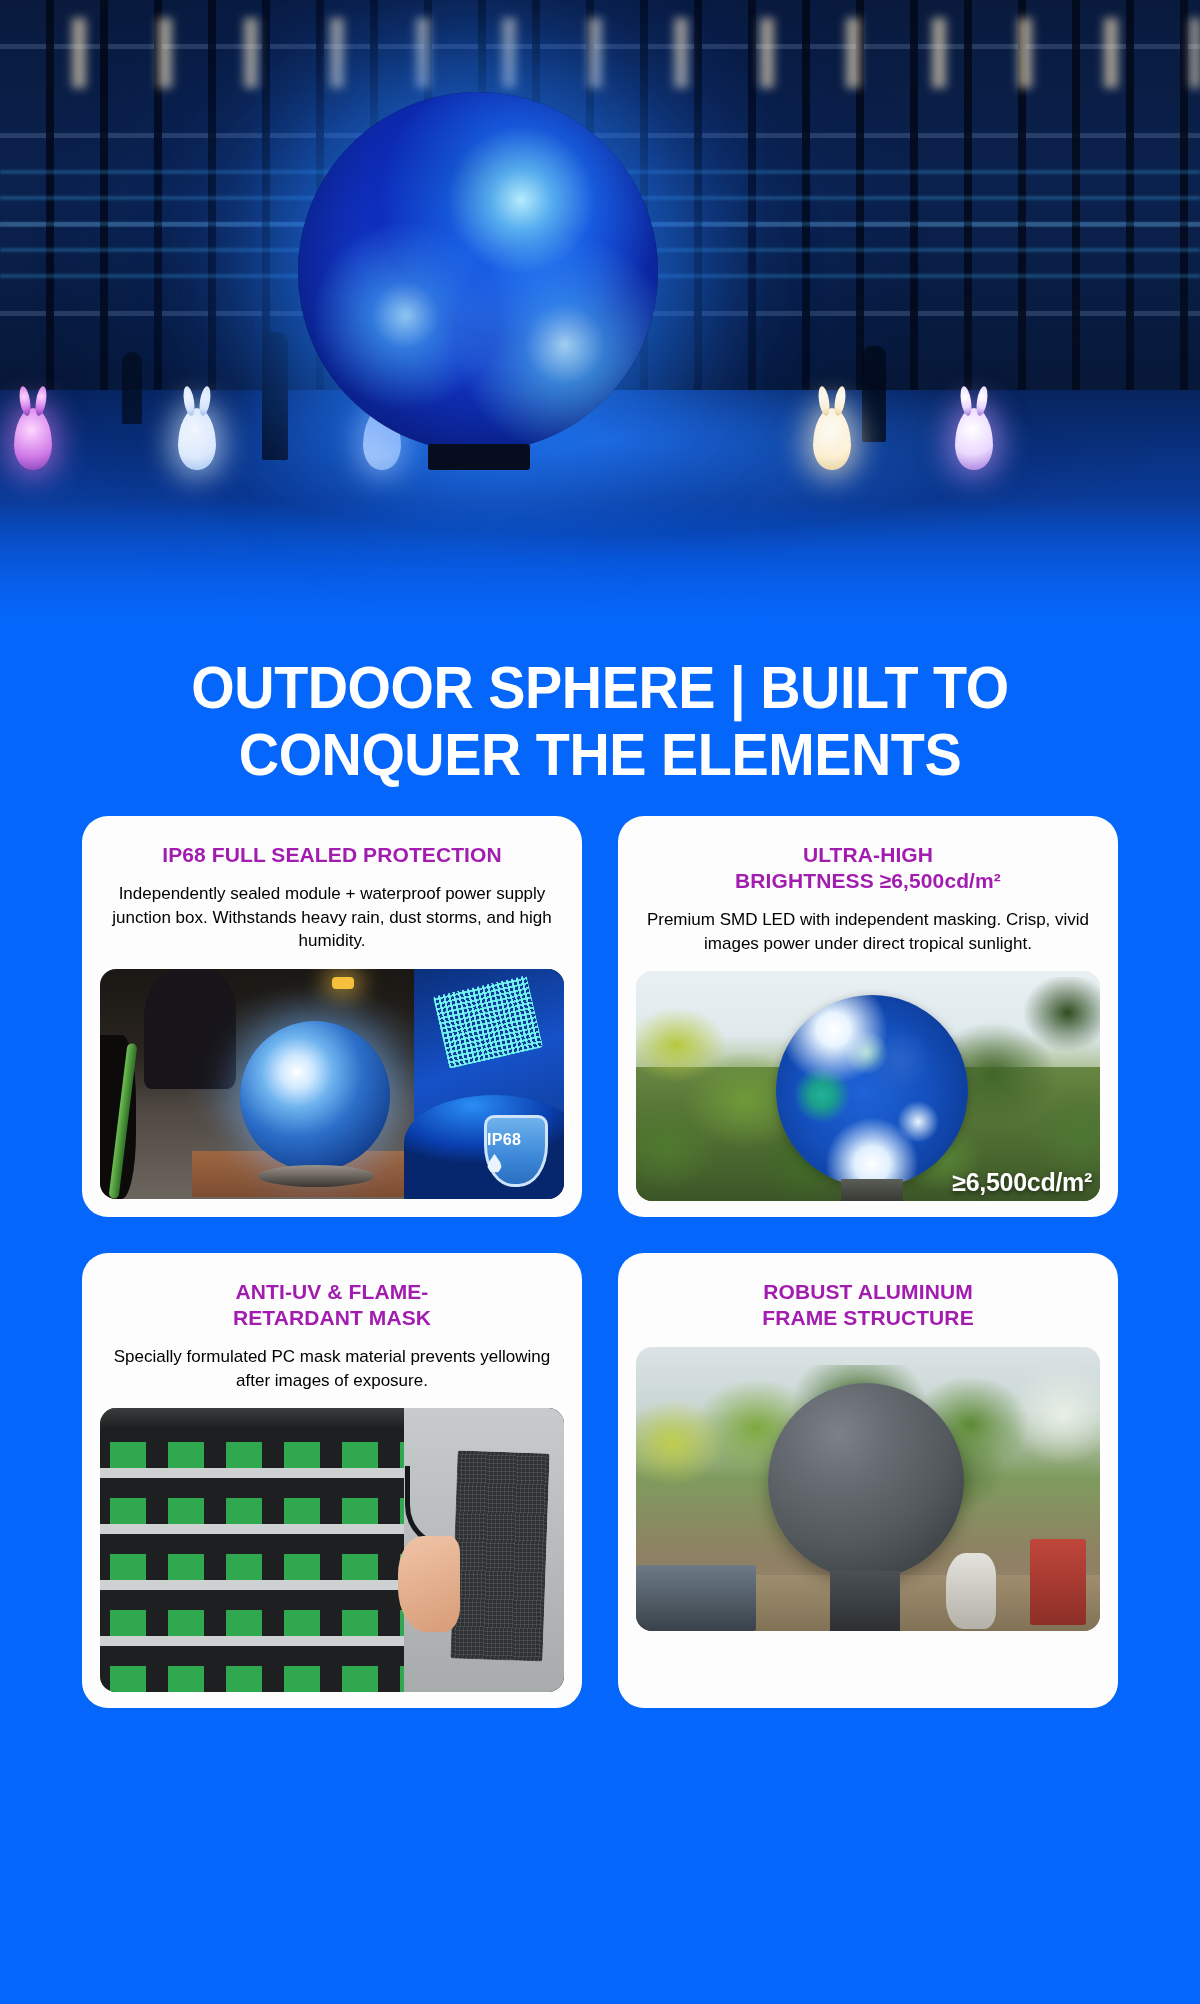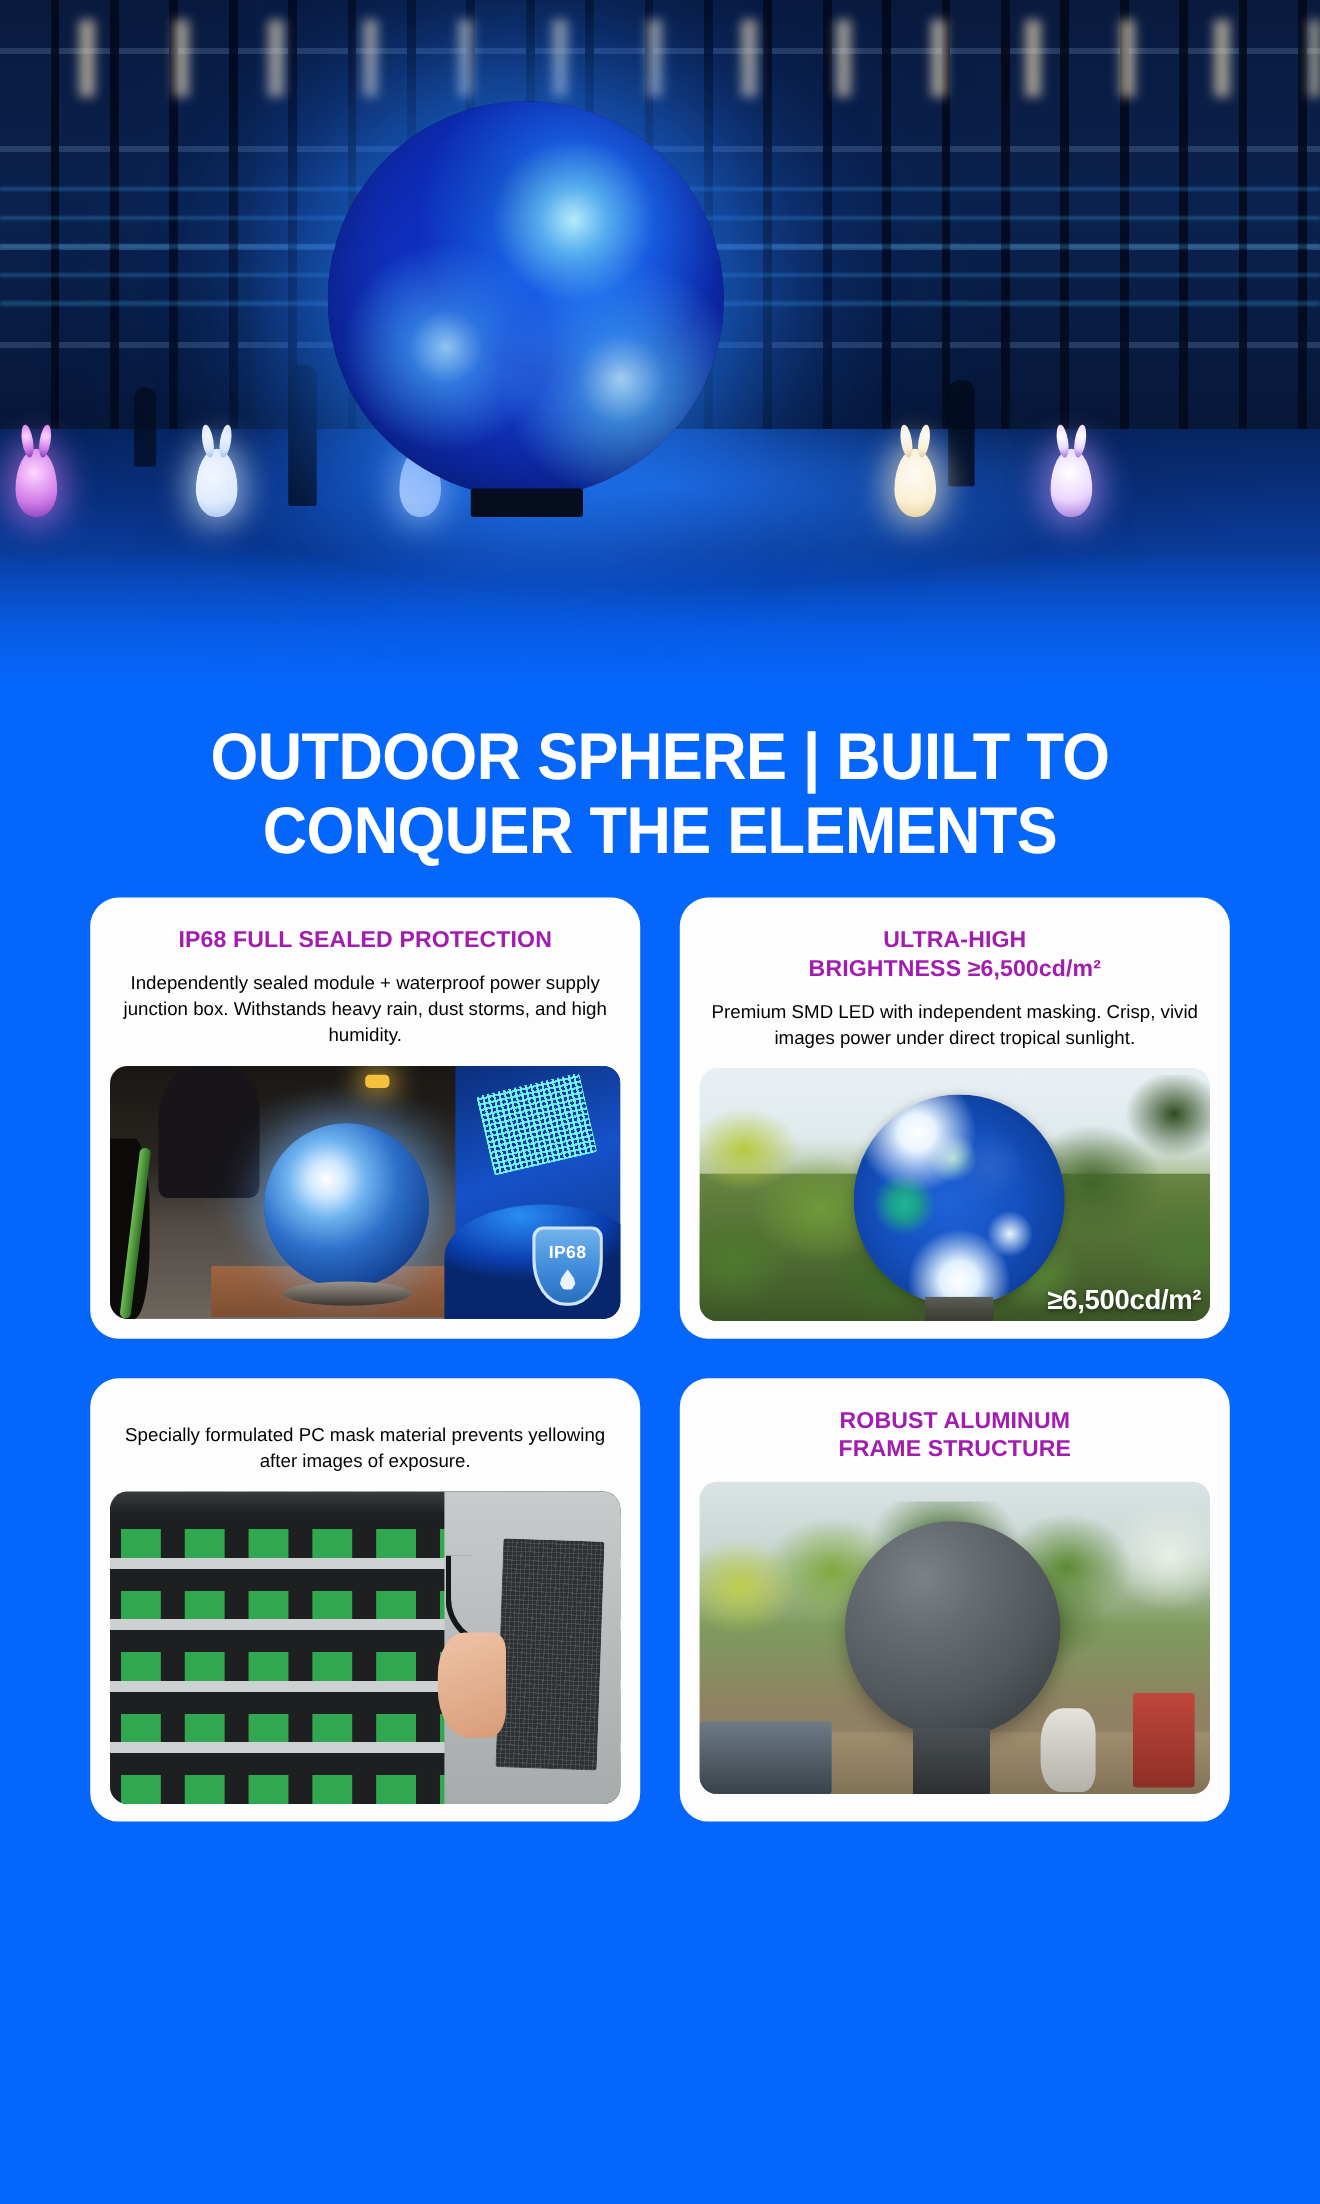--- a/index.html
+++ b/index.html
@@ -280,21 +280,20 @@
   }
   .ip68-badge {
     position: absolute;
     right: 16px; bottom: 12px;
     width: 64px; height: 72px;
     background: linear-gradient(180deg, #6fb3ec 0%, #3f8ada 55%, #2a6fc0 100%);
     border: 3px solid #cfe4fa;
     border-radius: 10px 10px 46% 46% / 10px 10px 58% 58%;
     display: flex;
     flex-direction: column;
-    align-items: center;
     justify-content: flex-start;
     padding-top: 14px;
     box-sizing: border-box;
   }
   .ip68-badge .lbl {
     color: #ffffff;
     font-size: 16px;
     font-weight: bold;
     letter-spacing: .3px;
     line-height: 1;
@@ -556,20 +555,24 @@
       <div class="hill"></div>
       <div class="trees-l"></div>
       <div class="trees-r"></div>
       <div class="earth"></div>
       <div class="earth-pole"></div>
       <div class="brightness-overlay">≥6,500cd/m²</div>
     </div>
   </article>
 
   <article class="card">
+    <h2 class="card-title">
+      <span>ANTI-UV &amp; FLAME-</span><br>
+      <span>RETARDANT MASK</span>
+    </h2>
     <p class="card-body">Specially formulated PC mask material prevents yellowing after images of exposure.</p>
     <div class="card-media tall m3">
       <div class="rows"></div>
       <div class="chips"></div>
       <div class="rail"></div>
       <div class="right-inset"></div>
       <div class="wire"></div>
       <div class="module"></div>
       <div class="hand"></div>
     </div>

